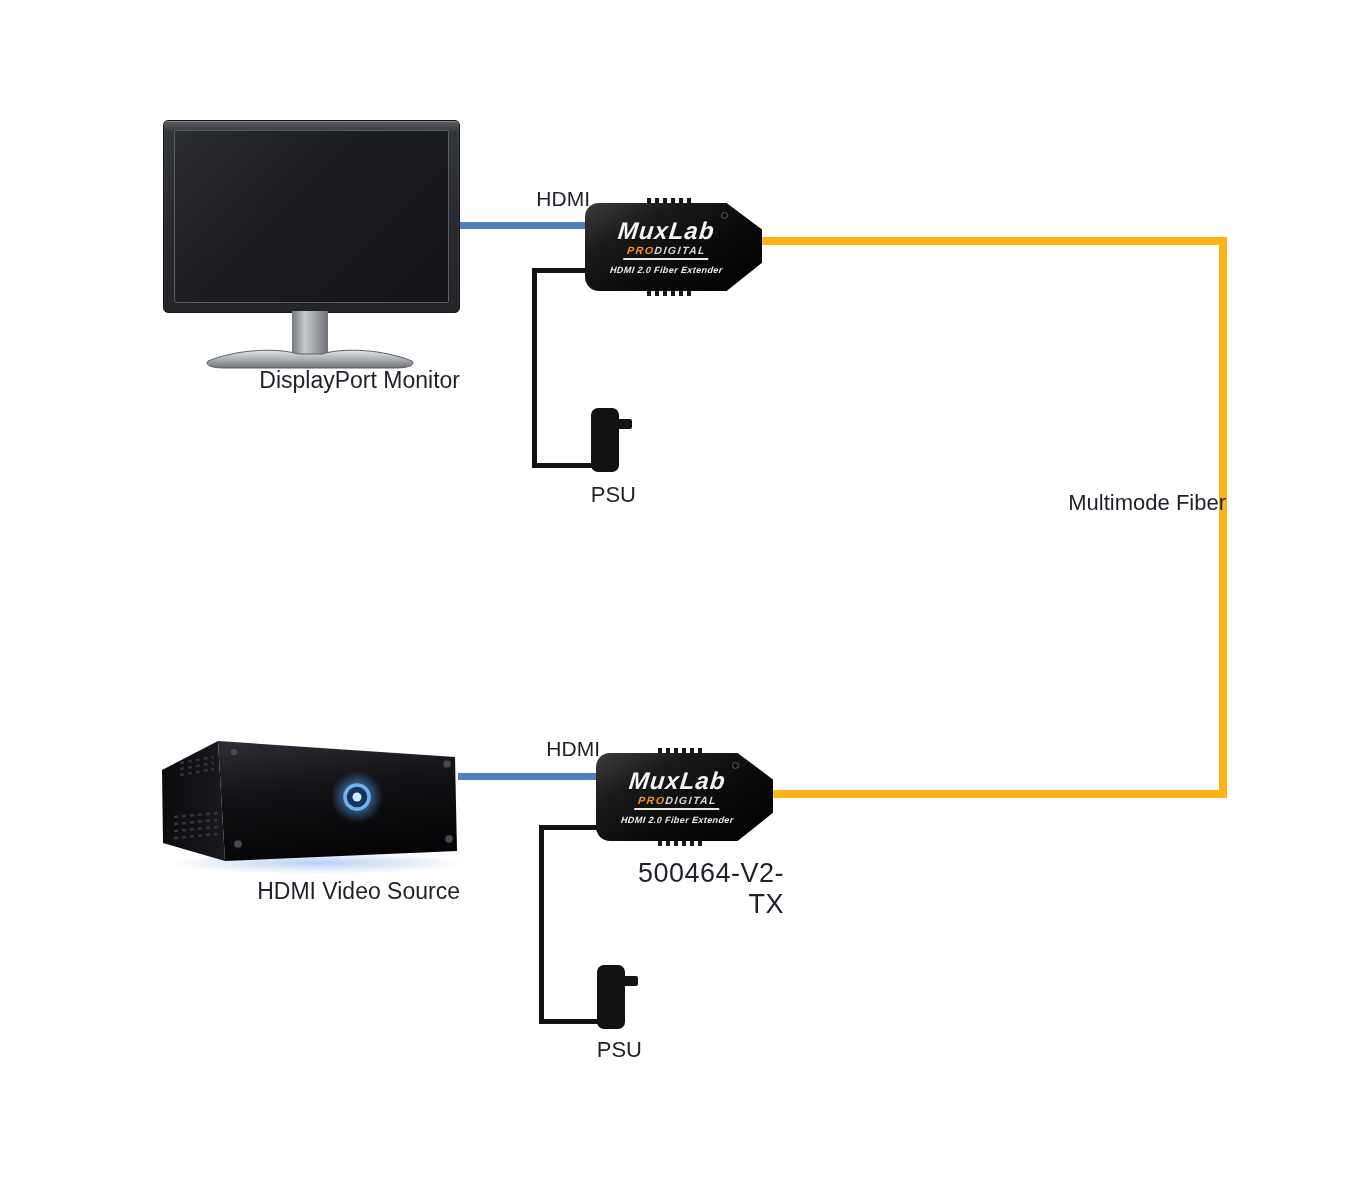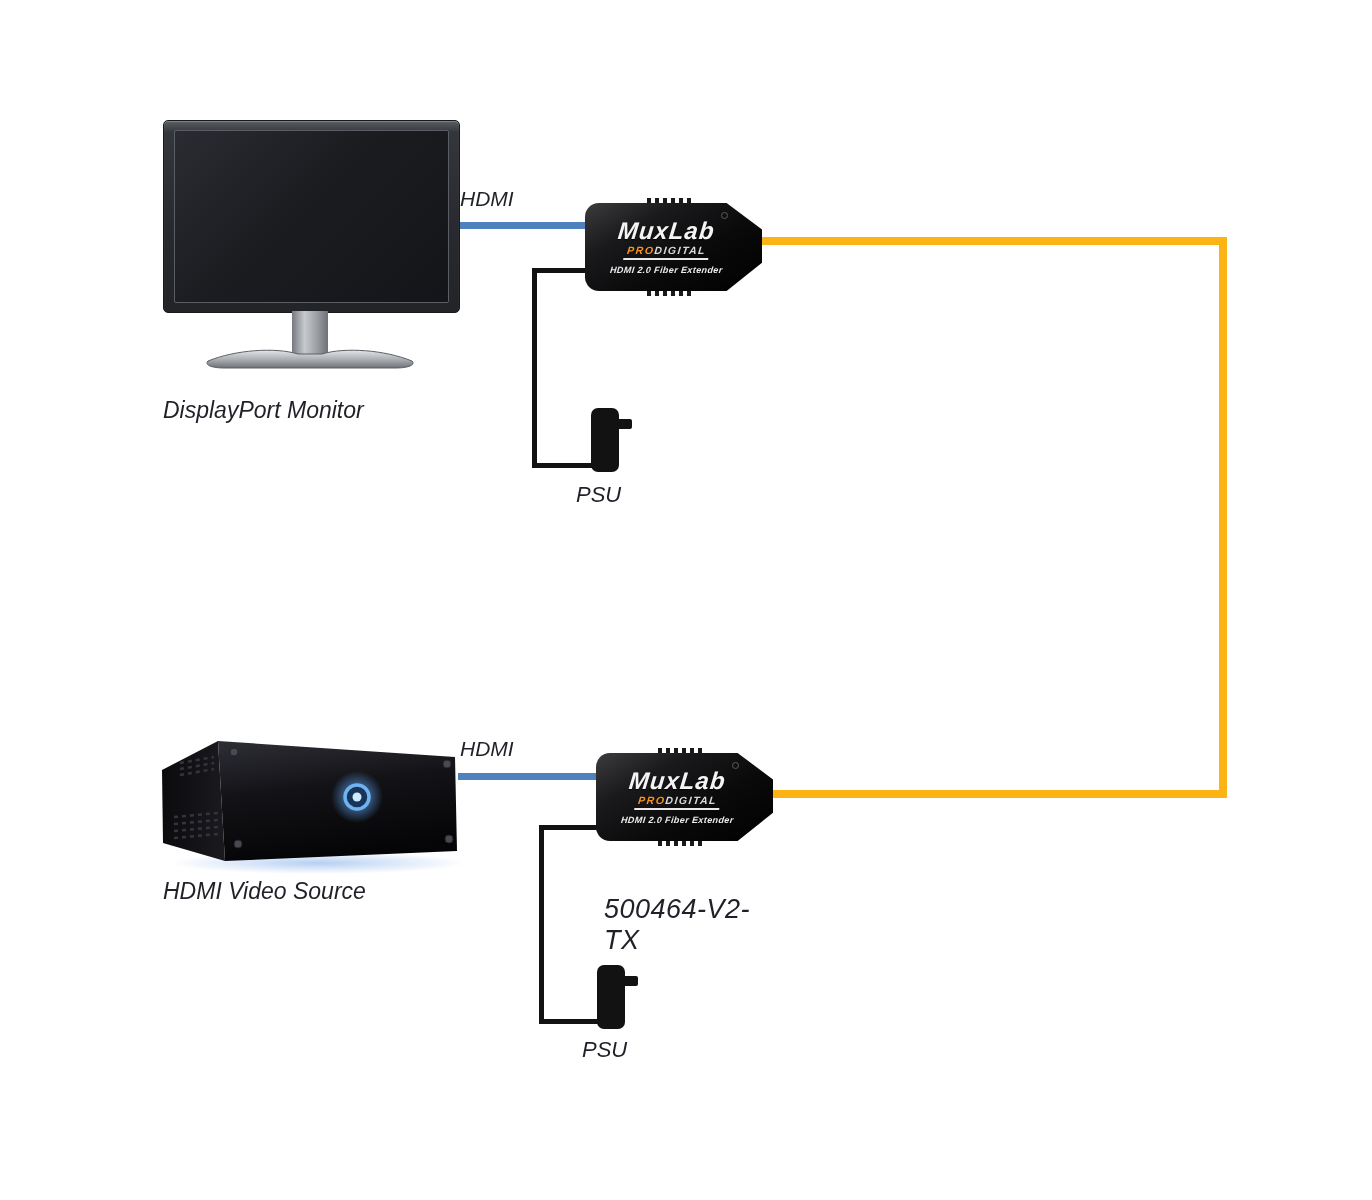--- a/index.html
+++ b/index.html
@@ -5,21 +5,21 @@
   * { margin:0; padding:0; box-sizing:border-box; }
   html,body { background:#ffffff; }
   body { font-family:"Liberation Sans", sans-serif; }
   #canvas {
     position:relative; width:1372px; height:1200px; background:#ffffff;
     overflow:hidden; color:var(--label-text,#1F2028);
   }
   .abs { position:absolute; }
 
   
-  .lbl { text-align:left; color:var(--label-text,#1F2028);font-style:italic; }
+  .lbl { text-align:right; color:var(--label-text,#1F2028); }
   .lbl-device { font-size:23px; }
   .lbl-hdmi { font-size:21px; }
   .lbl-model { font-size:27px; letter-spacing:0.5px; }
   .lbl-psu { font-size:22px; }
   .lbl-fiber { font-size:22px; line-height:28px; }
 
   
   .cable-hdmi { background:var(--hdmi-cable,#4E81BD); }
   .cable-fiber { background:var(--fiber-cable,#FCB316); }
   .cable-power { background:var(--power-cable,#121212); }
@@ -85,20 +85,21 @@
 </head>
 <body>
 
 <div id="canvas">
 
   <div class="abs cable-fiber" style="left:755px; top:237px; width:472px; height:8px;"></div>
   <div class="abs cable-fiber" style="left:1219px; top:237px; width:8px; height:560px;"></div>
   <div class="abs cable-fiber" style="left:760px; top:790px; width:467px; height:8px;"></div>
 
   <div class="abs lbl lbl-fiber" style="left:950px; top:489px; width:276px;">
+    <div>Multimode Fiber</div>
   </div>
 
   <div class="abs cable-hdmi" style="left:458px; top:222px; width:132px; height:7px;"></div>
   <div class="abs lbl lbl-hdmi" style="left:460px; top:187px; width:130px;">HDMI</div>
 
   <div class="abs cable-hdmi" style="left:458px; top:773px; width:142px; height:7px;"></div>
   <div class="abs lbl lbl-hdmi" style="left:460px; top:737px; width:140px;">HDMI</div>
 
   <div class="abs cable-power" style="left:532px; top:268px; width:58px; height:5px;"></div>
   <div class="abs cable-power" style="left:532px; top:268px; width:5px; height:200px;"></div>
@@ -127,21 +128,21 @@
       </linearGradient>
       <linearGradient id="baseGrad" x1="0" y1="0" x2="0" y2="1">
         <stop offset="0" stop-color="#e4e6ea"></stop>
           <stop offset="0.55" stop-color="#a7aaaf"></stop>
         <stop offset="1" stop-color="#6f7277"></stop>
       </linearGradient>
     </defs>
     <rect x="92" y="0" width="36" height="43" fill="url(#neckGrad)"></rect>
     <path d="M8,50 C35,39 75,36 98,43 L122,43 C145,36 185,39 212,50 C216,54 208,57 196,57 L24,57 C12,57 4,54 8,50 Z" fill="url(#baseGrad)" stroke="#5c5f64" stroke-width="1"></path>
   </svg>
-  <div class="abs lbl lbl-device" style="left:163px; top:397px; width:297px;">DisplayPort Monitor</div>
+  <div class="abs lbl lbl-device" style="left:163px; top:367px; width:297px;">DisplayPort Monitor</div>
 
   <div class="abs extender" style="left:585px; top:203px;">
     <div class="fins fins-top"></div>
     <div class="fins fins-bottom"></div>
     <div class="ext-body">
       <div class="led-dot"></div>
       <div class="brand">MuxLab</div>
       <div class="brand2"><span class="pro">PRO</span><span class="digital">DIGITAL</span></div>
       <div class="ext-sub">HDMI 2.0 Fiber Extender</div>
     </div>
@@ -150,21 +151,21 @@
   <div class="abs extender" style="left:596px; top:753px;">
     <div class="fins fins-top"></div>
     <div class="fins fins-bottom"></div>
     <div class="ext-body">
       <div class="led-dot"></div>
       <div class="brand">MuxLab</div>
       <div class="brand2"><span class="pro">PRO</span><span class="digital">DIGITAL</span></div>
       <div class="ext-sub">HDMI 2.0 Fiber Extender</div>
     </div>
   </div>
-  <div class="abs lbl lbl-model" style="left:604px; top:858px; width:180px;margin-top:36px;">500464-V2-TX</div>
+  <div class="abs lbl lbl-model" style="left:604px; top:858px; width:180px;">500464-V2-TX</div>
 
   <svg class="abs" style="left:158px; top:733px;" width="310" height="142" viewBox="0 0 310 142">
     <defs>
       <linearGradient id="frontGrad" x1="0" y1="0" x2="0.25" y2="1">
         <stop offset="0" stop-color="#2e2e36"></stop>
         <stop offset="0.45" stop-color="#131317"></stop>
         <stop offset="1" stop-color="#050507"></stop>
       </linearGradient>
       <linearGradient id="leftGrad" x1="0" y1="0" x2="1" y2="0">
         <stop offset="0" stop-color="#0b0b0e"></stop>

